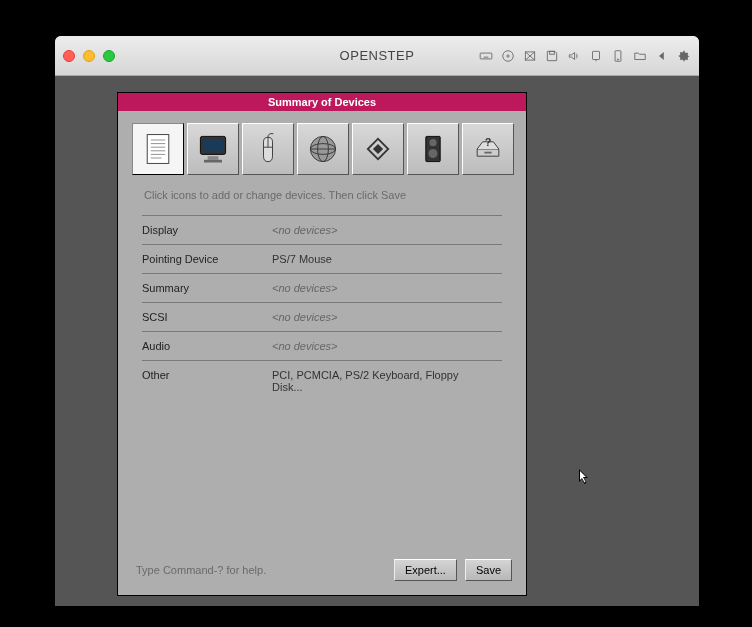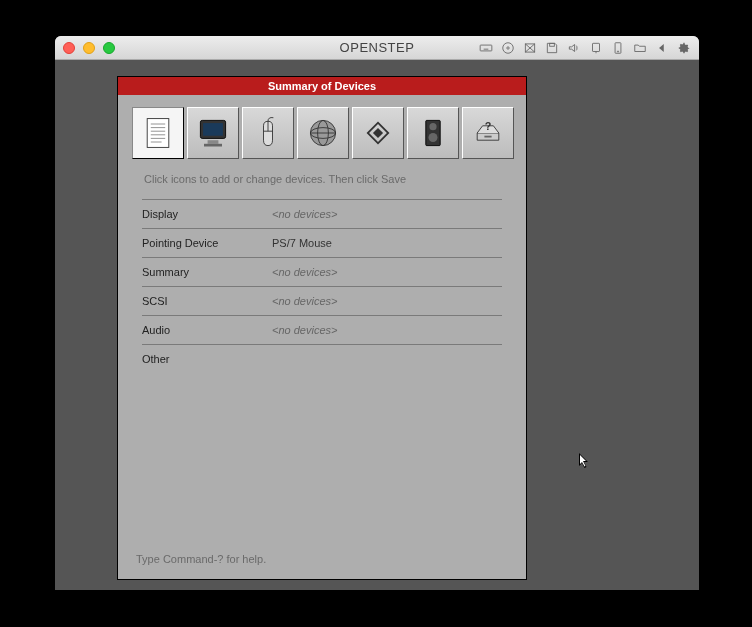--- a/index.html
+++ b/index.html
@@ -15,21 +15,21 @@
   position: absolute;
   left: 55px;
   top: 36px;
   width: 644px;
   height: 554px;
   background: #b7b7b7;
   border-radius: 6px 6px 0 0;
   box-shadow: 0 10px 40px rgba(0,0,0,0.5);
 }
 .titlebar {
-  height: 24px;
+  height: 40px;
   background: linear-gradient(#ededed, #d6d6d6);
   border-radius: 6px 6px 0 0;
   display: flex;
   align-items: center;
   padding: 0 8px;
   border-bottom: 1px solid #aaa;
 }
 .traffic { display: flex; gap: 8px; }
 .tl { width: 12px; height: 12px; border-radius: 50%; }
 .tl.r { background: #ff5f57; border: 0.5px solid #e34138; }
@@ -65,21 +65,21 @@
   position: absolute;
   left: 62px;
   top: 16px;
   width: 410px;
   height: 504px;
   background: #aeaeae;
   border: 1px solid #000;
 }
 .app-title {
   height: 18px;
-  background: #b91c1c;
+  background: #be185d;
   color: #fff;
   font-size: 11px;
   font-weight: bold;
   text-align: center;
   line-height: 18px;
 }
 .app-body {
   padding: 12px;
 }
 .icon-row {
@@ -327,25 +327,30 @@
           <div class="dev-row">
             <div class="dev-label">SCSI</div>
             <div class="dev-value empty">&lt;no devices&gt;</div>
           </div>
           <div class="dev-row">
             <div class="dev-label">Audio</div>
             <div class="dev-value empty">&lt;no devices&gt;</div>
           </div>
           <div class="dev-row">
             <div class="dev-label">Other</div>
+            <div class="dev-value" style="max-width:200px">PCI, PCMCIA, PS/2 Keyboard, Floppy Disk...</div>
           </div>
         </div>
 
         <div class="footer">
           <div class="help-text">Type Command-? for help.</div>
+          <div class="btns">
+            <button class="ns-btn">Expert...</button>
+            <button class="ns-btn">Save</button>
+          </div>
         </div>
 
       </div>
     </div>
 
     <svg class="cursor" viewBox="0 0 12 18">
       <path d="M0 0 L0 13 L3 10 L5.5 15 L7.5 14 L5 9 L9 9 Z" fill="#000"></path>
       <path d="M1 2 L1 11 L3 9 L5.5 13.5 L6.5 13 L4 8 L7 8 Z" fill="#fff"></path>
     </svg>
   </div>

